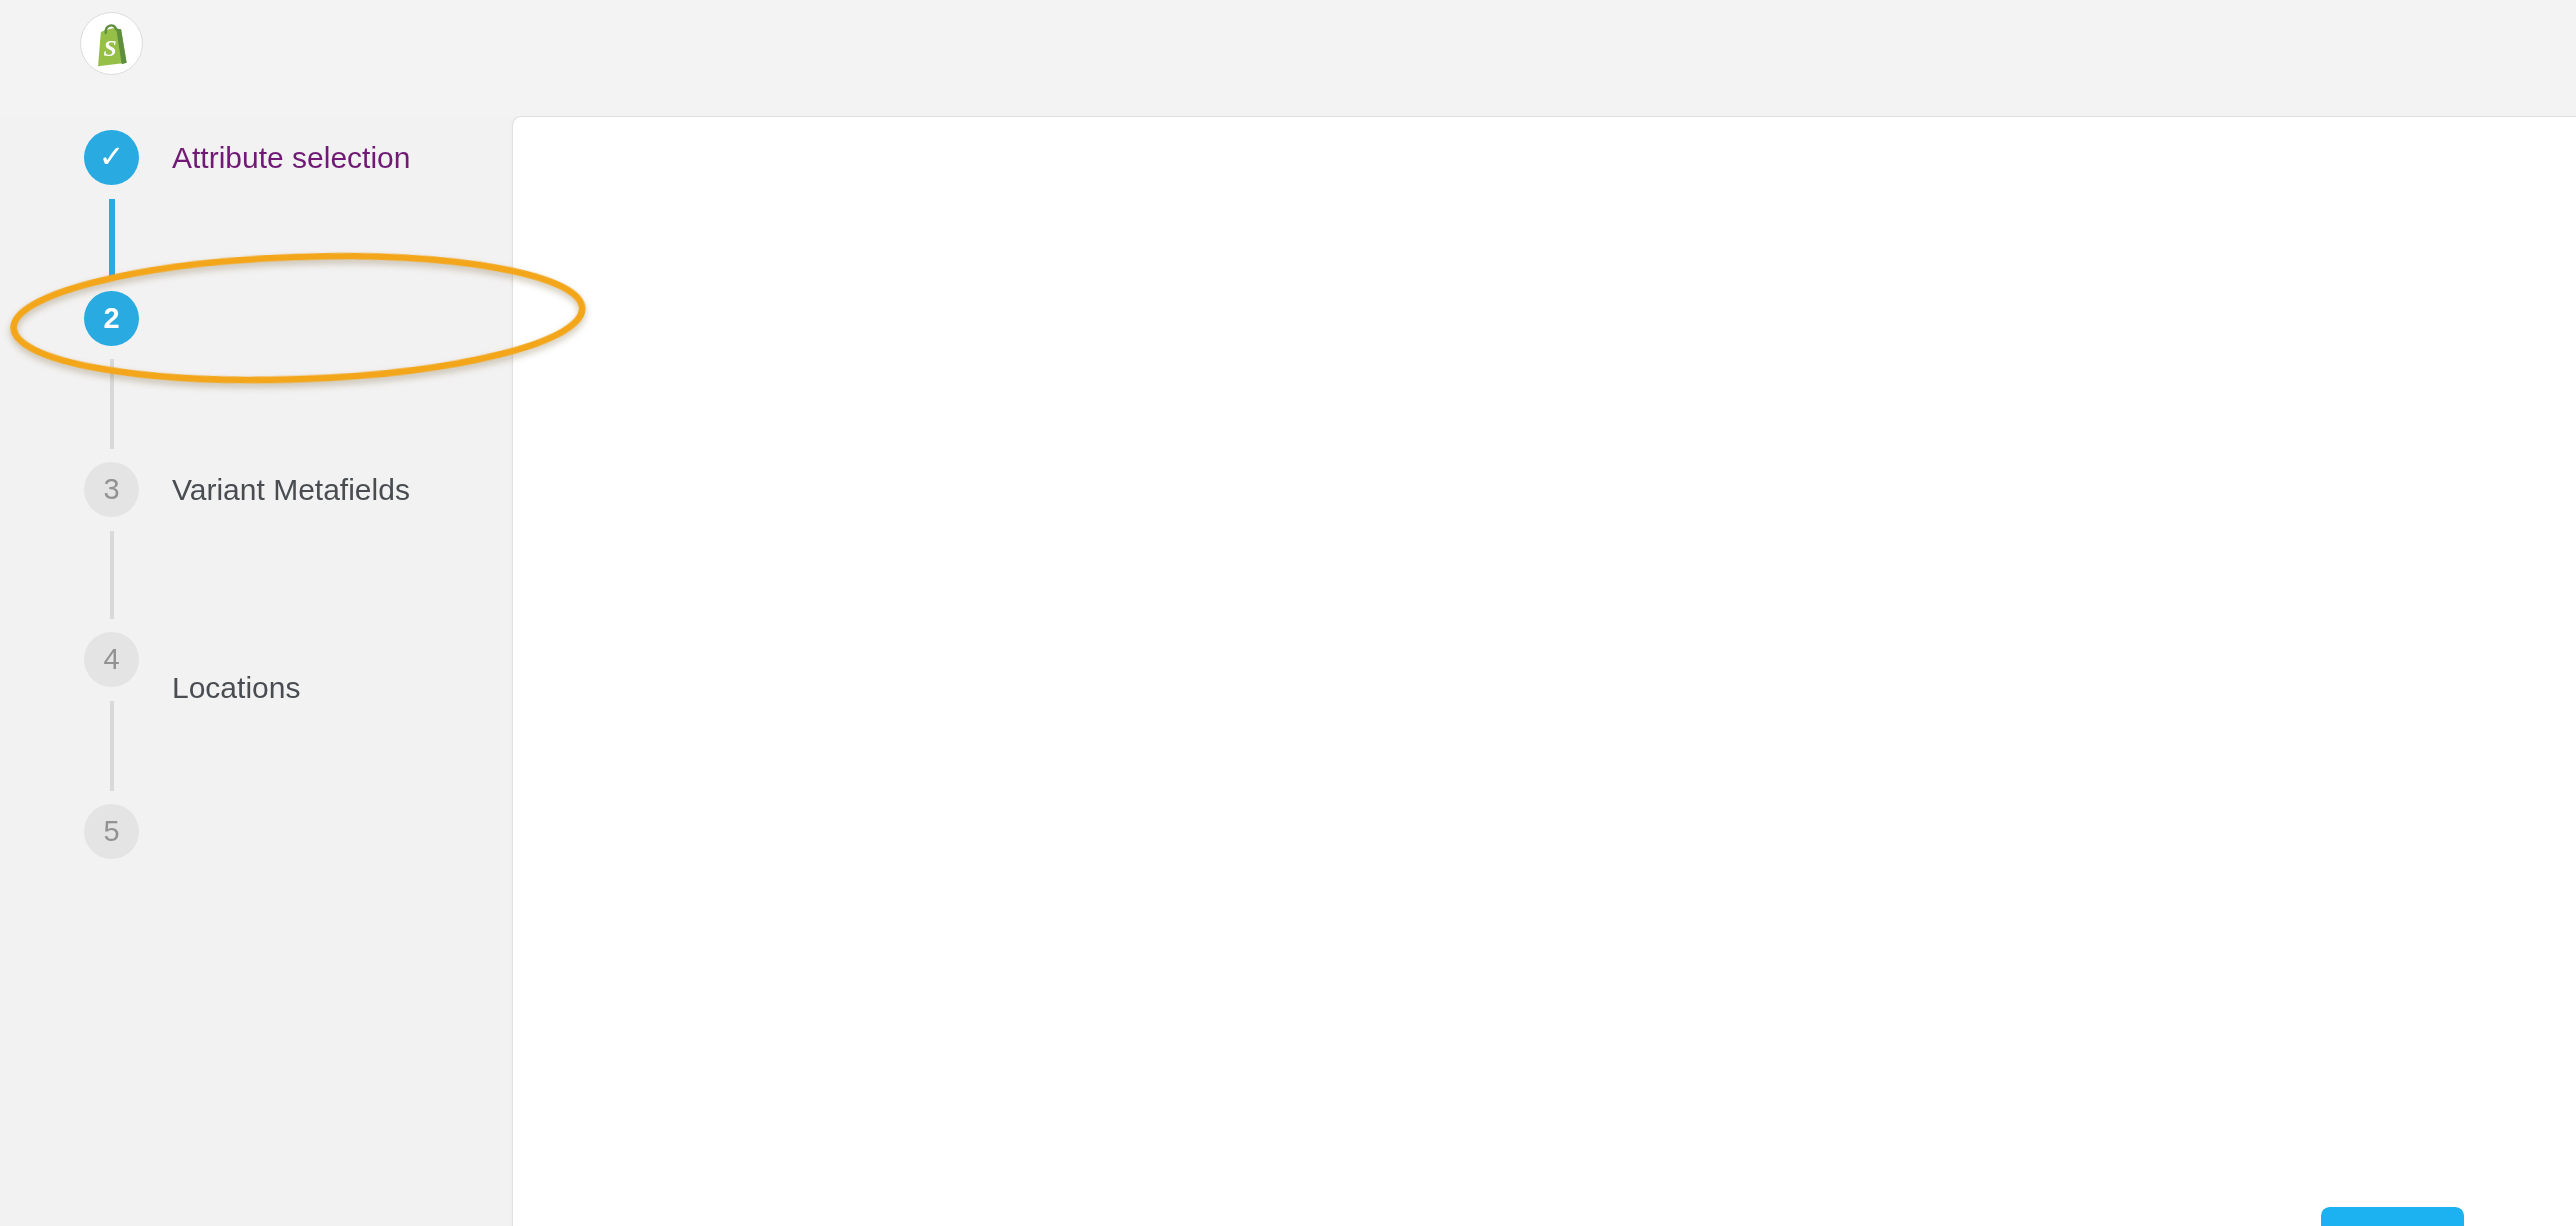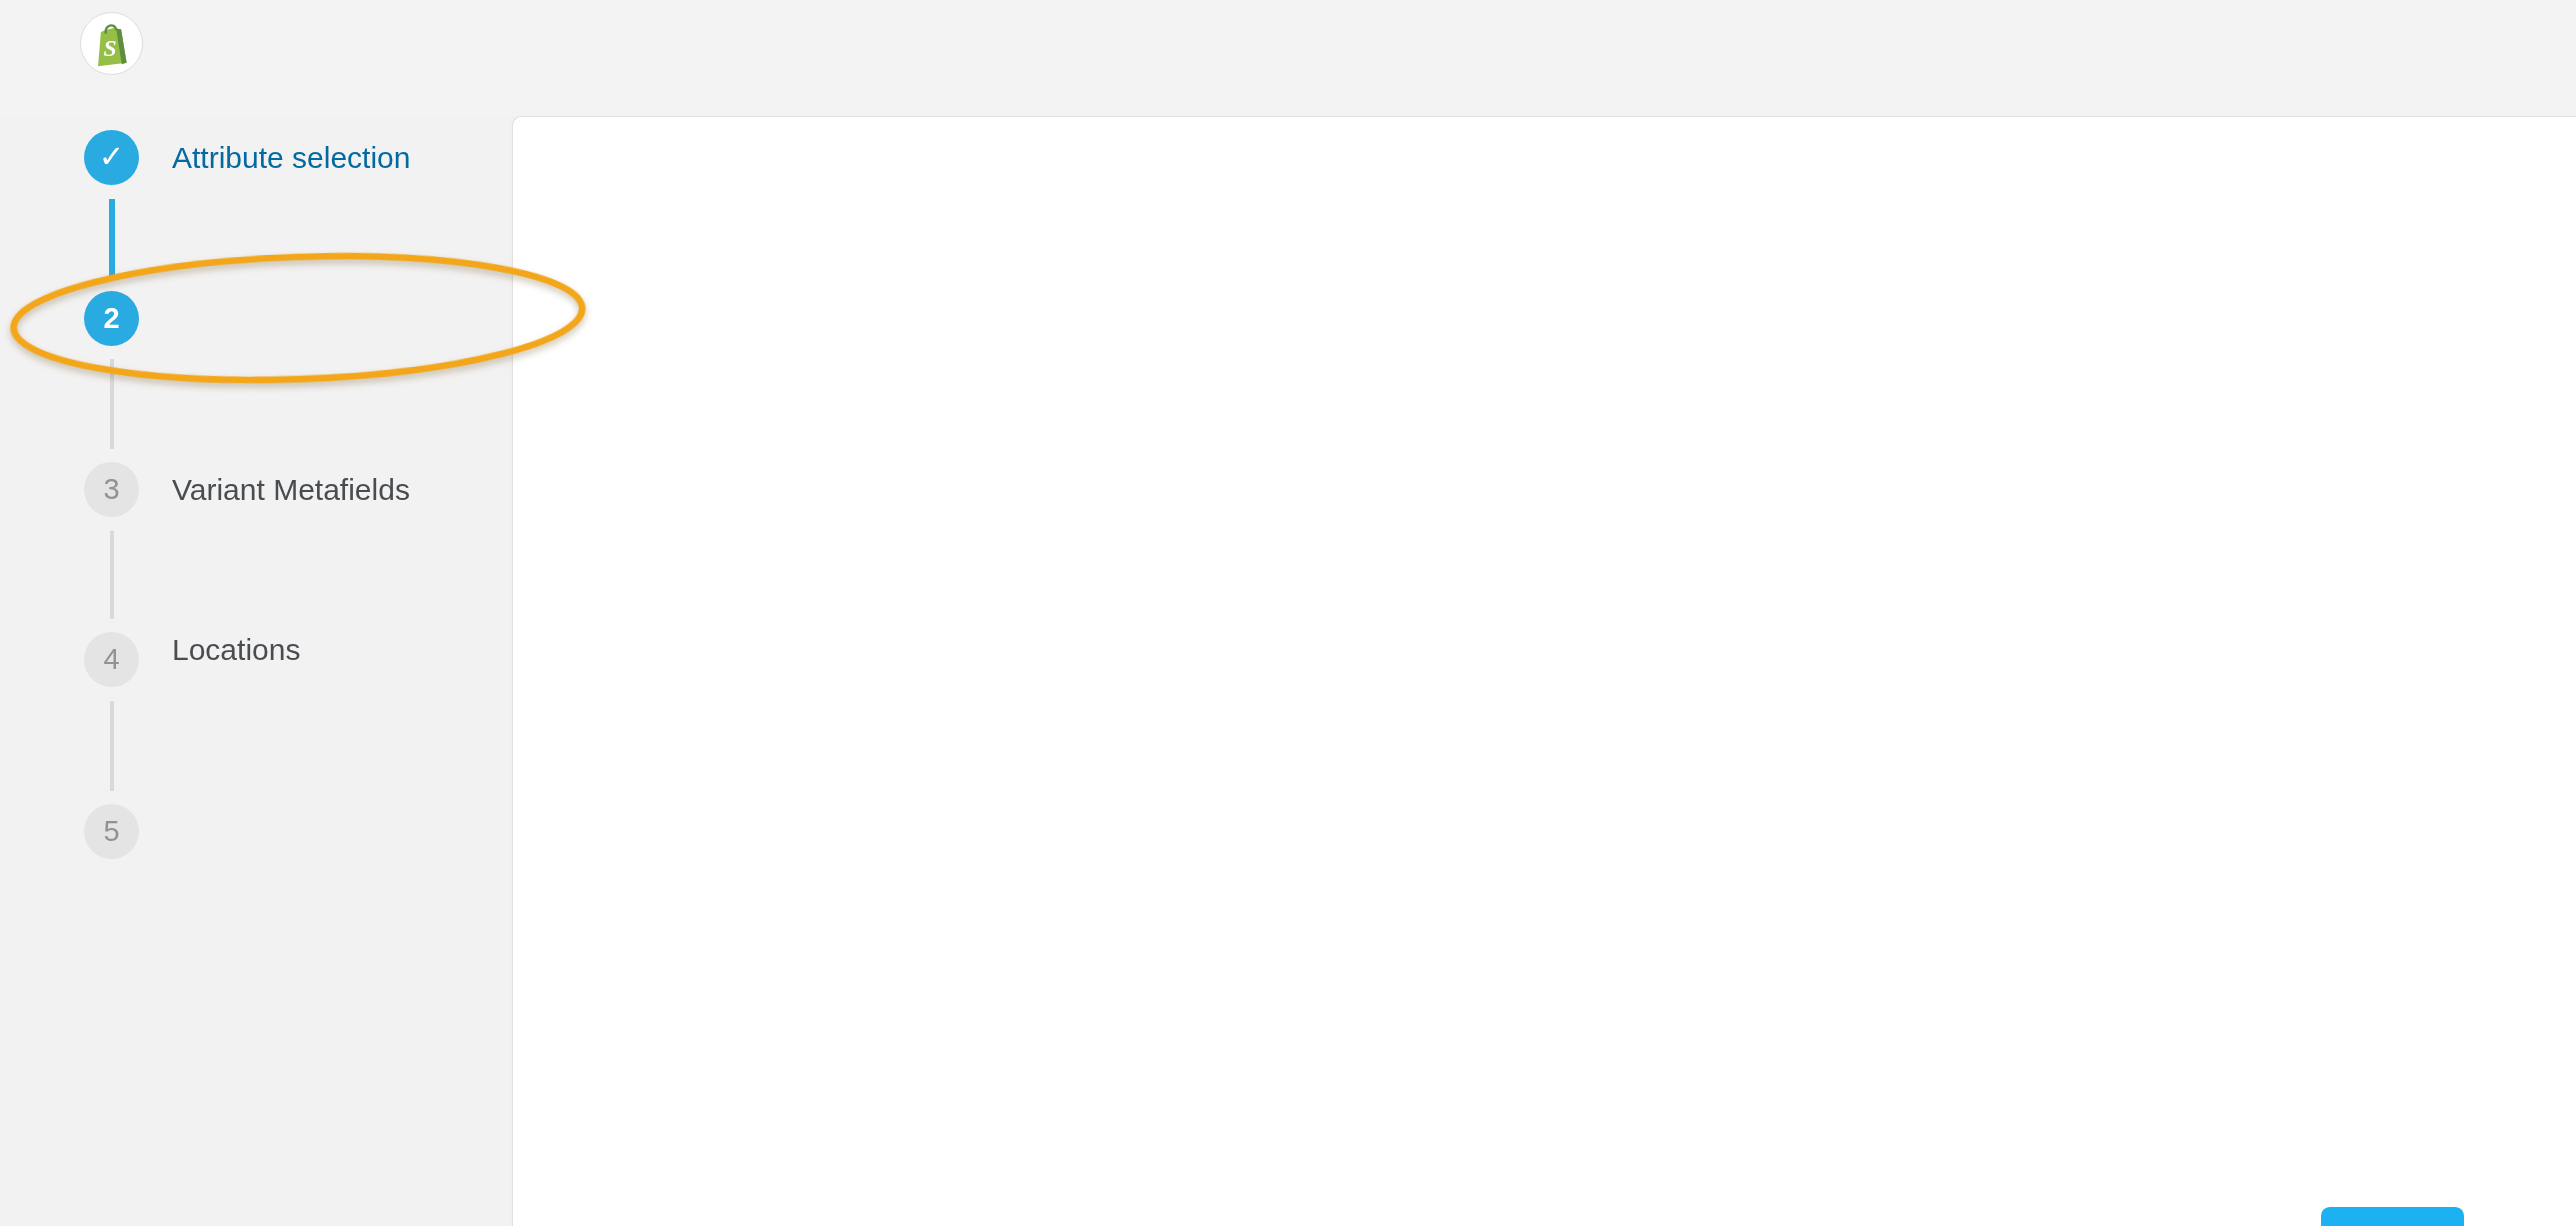--- a/index.html
+++ b/index.html
@@ -39,21 +39,21 @@
     display: flex; align-items: center; justify-content: center;
     font-size: 29px; font-weight: 700;
   }
   .step-circle.done, .step-circle.active { background: #29abe2; color: #ffffff; }
   .step-circle.pending { background: #e4e4e4; color: #929292; font-weight: 400; }
   .step-circle .check { font-size: 30.5px; font-weight: 700; transform: translateY(-1px); }
   .step-label {
     position: absolute; left: 172px; height: 55px; display: flex; align-items: center;
     font-size: 30px;
   }
-  .step-label.blue { color: #0369a1; }
+  .step-label.blue { color: #701a75; }
   .step-label.dark { color: #494d52; }
   .step-line { position: absolute; }
   .step-line.blue { left: 109px; width: 5.7px; background: #29abe2; }
   .step-line.gray { left: 110px; width: 3.8px; background: #d9d9d9; }
 
   
   .annotation { position: absolute; left: 1.9px; top: 236px; z-index: 5; pointer-events: none; }
 
   
   .back-link {
@@ -173,21 +173,21 @@
     </div>
 
     <div class="step-circle pending" style="top:346px;">
       <span>3</span>
     </div>
     <div class="step-label dark" style="top:346px;">Variant Metafields</div>
 
     <div class="step-circle pending" style="top:516px;">
       <span>4</span>
     </div>
-    <div class="step-label dark" style="top:506px;">Locations</div>
+    <div class="step-label dark" style="top:544px;">Locations</div>
 
     <div class="step-circle pending" style="top:688px;">
       <span>5</span>
     </div>
   </div>
 
   <svg class="annotation" width="630" height="168" viewBox="0 0 660 176">
     <ellipse cx="310" cy="86" rx="298" ry="64" fill="none" stroke="#f3a61a" stroke-width="7" transform="rotate(-2 310 86)" style="filter: drop-shadow(0 4px 4px rgba(110,90,40,0.35));"></ellipse>
   </svg>
 

